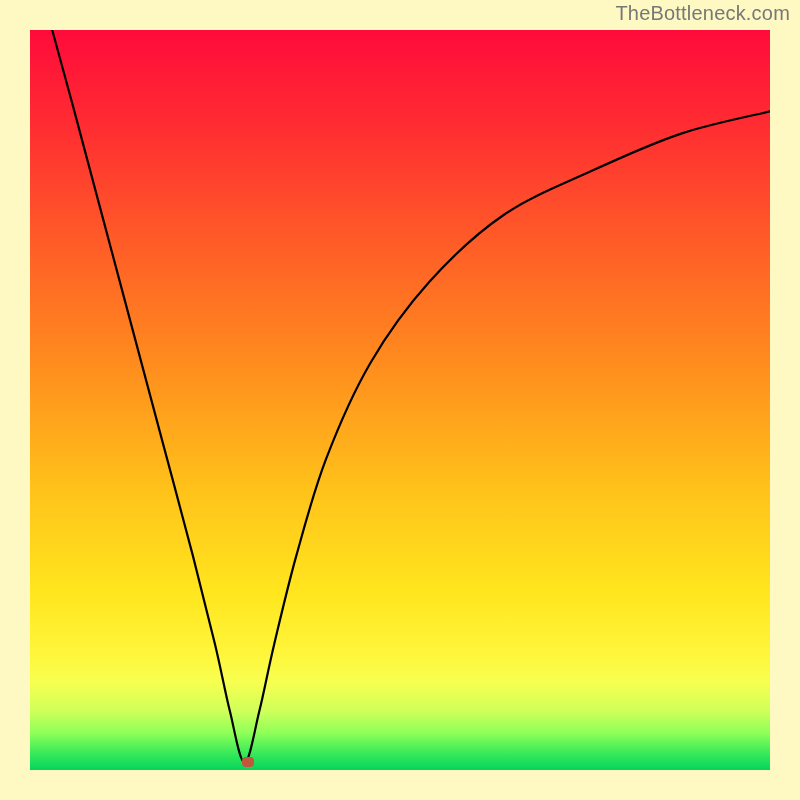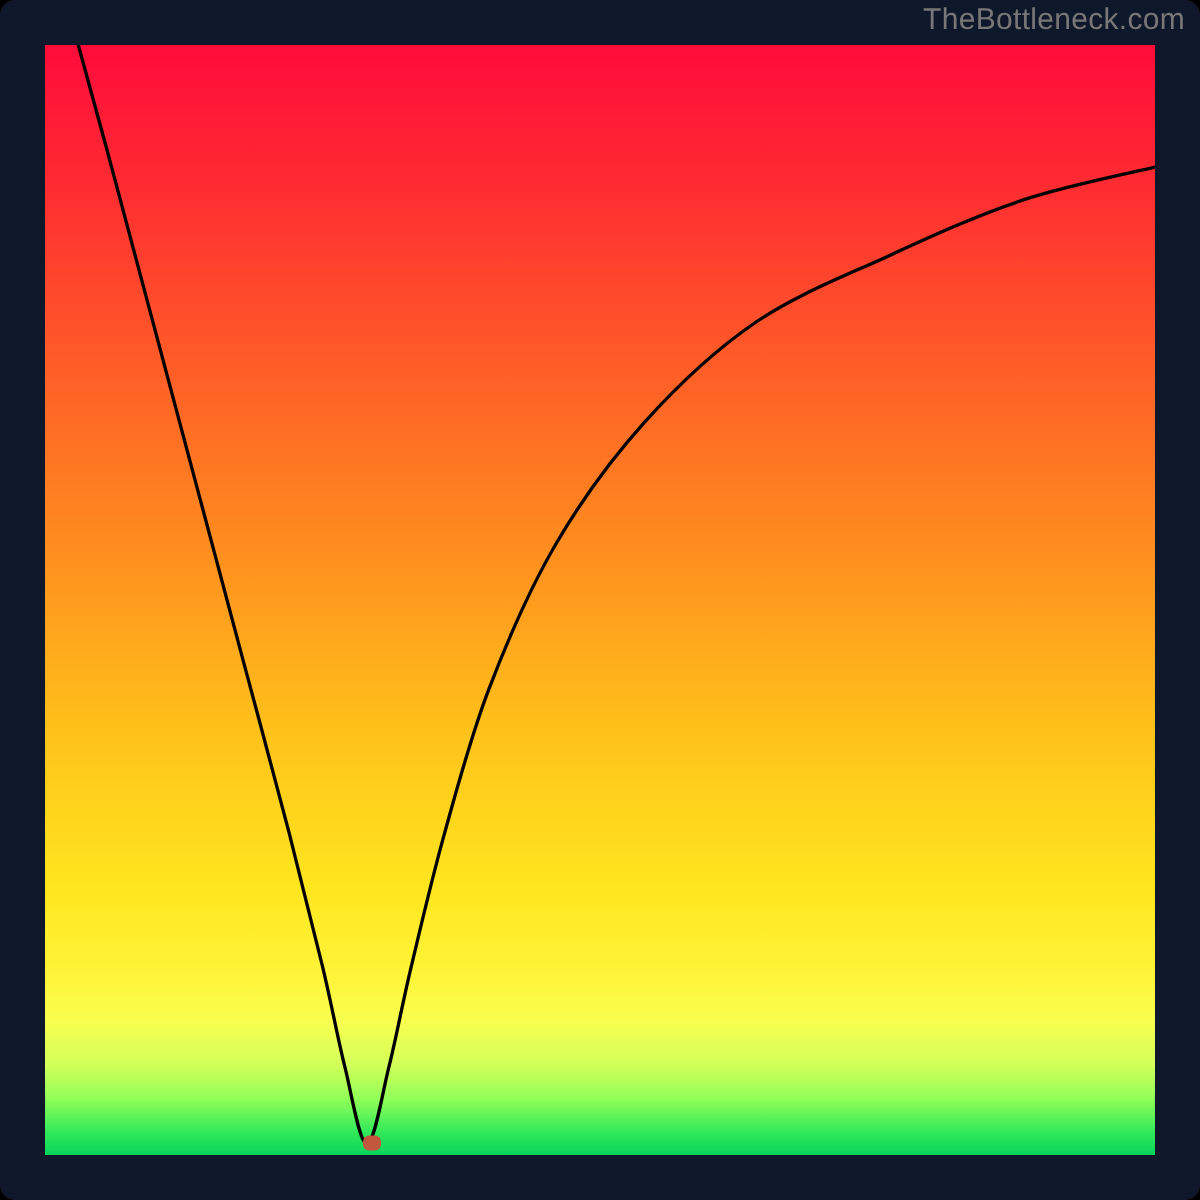--- a/index.html
+++ b/index.html
@@ -8,22 +8,21 @@
     width: 800px;
     height: 800px;
     overflow: hidden;
     background: #000;
     font-family: Arial, Helvetica, sans-serif;
   }
   .frame {
     position: relative;
     width: 800px;
     height: 800px;
-    background: #0f172a;
-    border-radius: 10px;
+    background: #fef9c3;
   }
   .watermark {
     position: absolute;
     top: 2px;
     right: 10px;
     color: #777;
     font-size: 20px;
     font-weight: 500;
     letter-spacing: 0.2px;
     z-index: 5;

